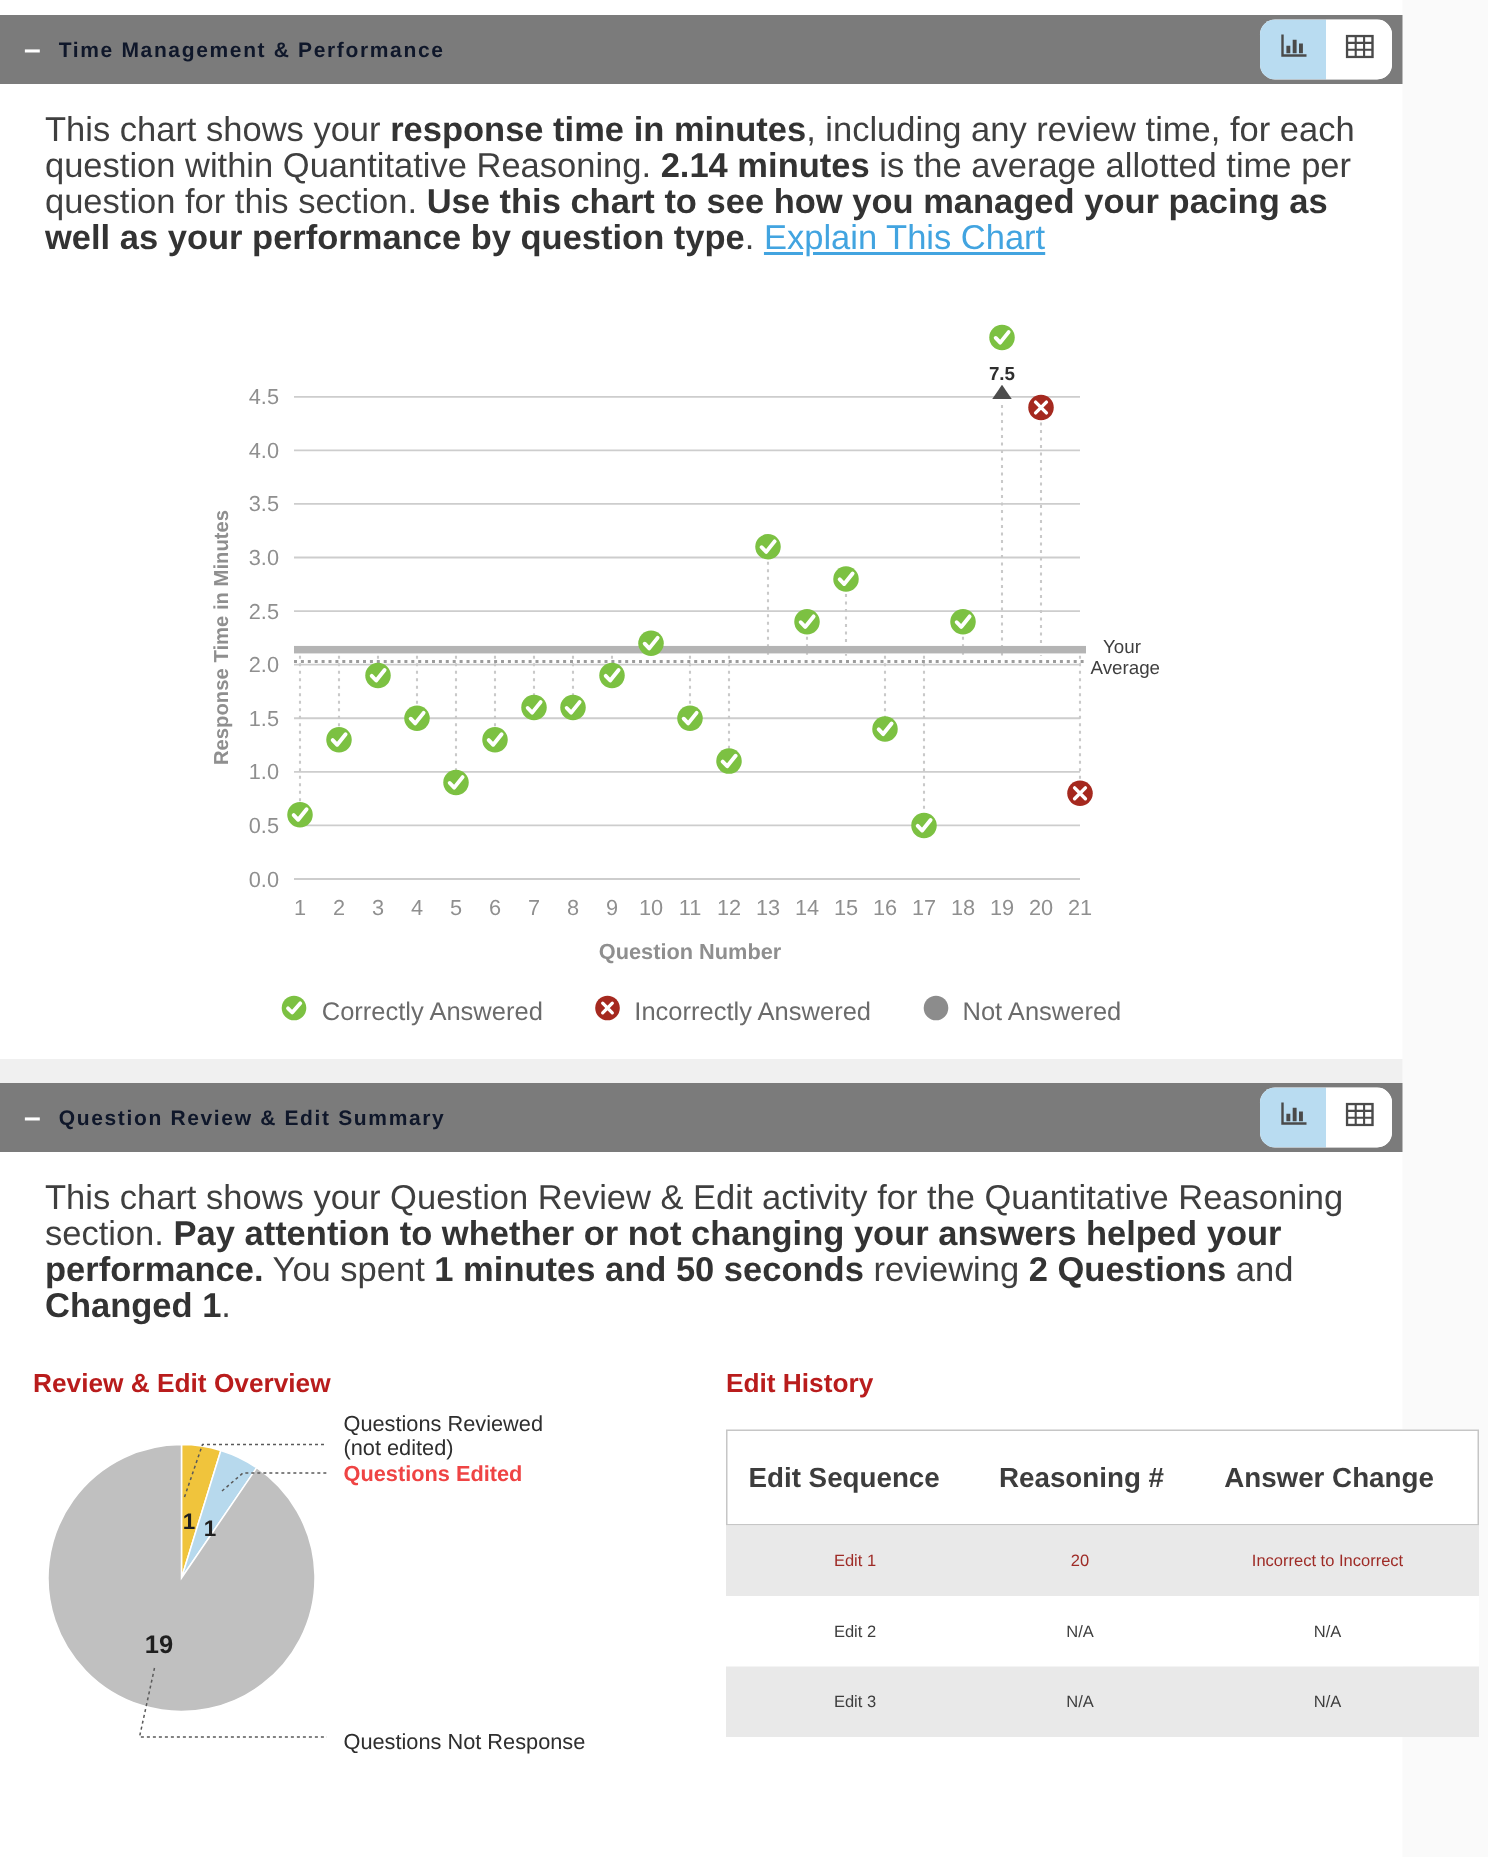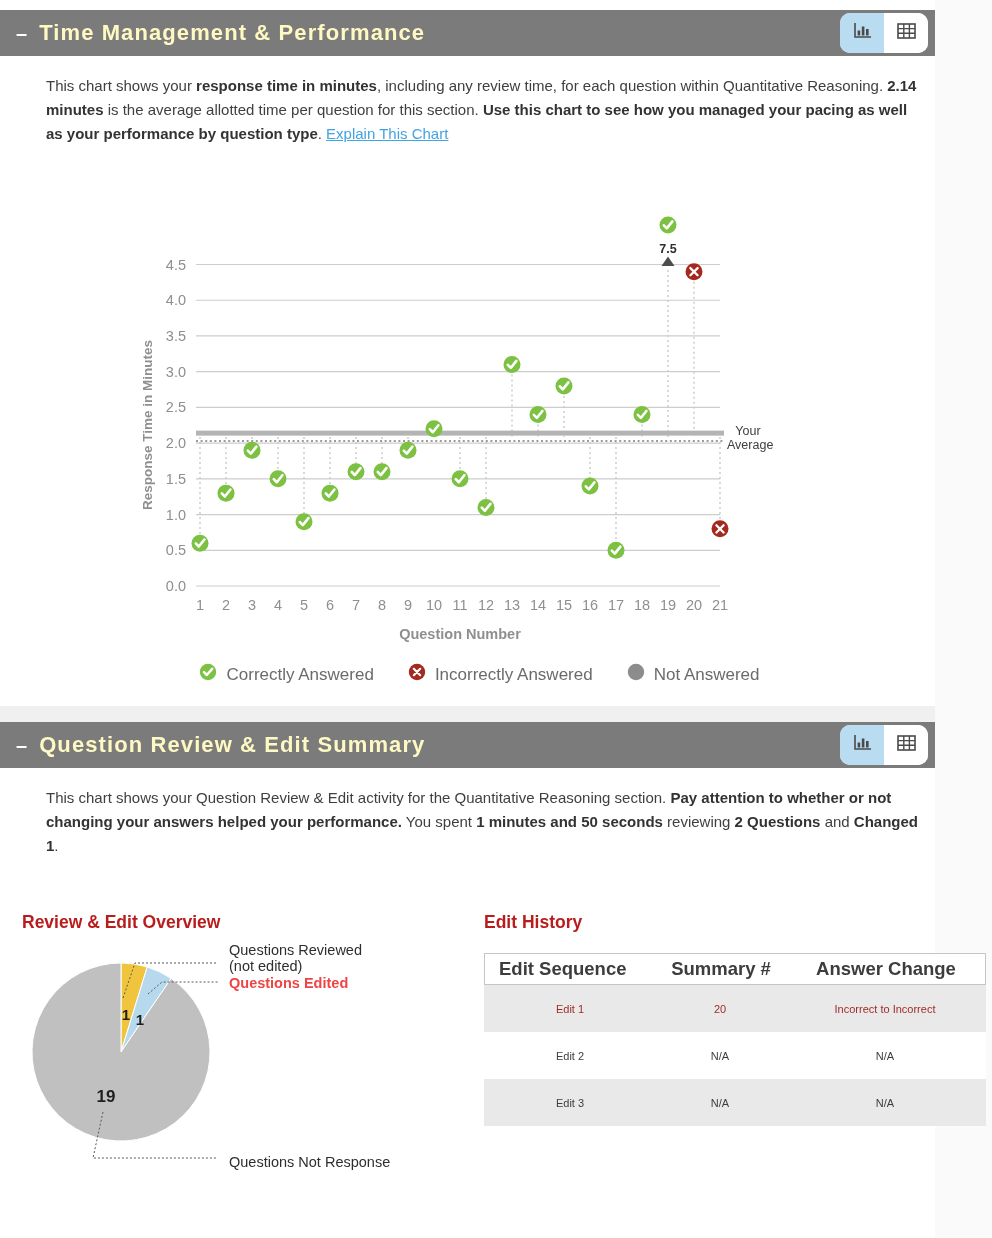--- a/index.html
+++ b/index.html
@@ -3,51 +3,51 @@
 <meta charset="utf-8">
 <style>
   html,body{margin:0;padding:0;}
   body{font-family:"Liberation Sans", sans-serif; background:#e8e8e8;}
   .page{position:relative; width:992px; height:1238px; background:#ffffff; overflow:hidden; margin:0 auto;}
   .gutter{position:absolute; left:935px; top:0; width:57px; height:1238px; background:#fafafa;}
 
   
   .sec-header{position:absolute; left:0; width:935px; height:46px; background:#7b7b7b; display:flex; align-items:center; z-index:3;}
   .sec-header .dash{color:#ffffff; font-weight:700; font-size:20px; margin:0 12px 0 16px;}
-  .sec-header .title{color:#fef9c3; font-weight:700; font-size:22px; letter-spacing:1.1px;}
+  .sec-header .title{color:#0f172a; font-weight:700; font-size:14px; letter-spacing:1.1px;}
   .toggle{position:absolute; right:7px; top:3px; height:40px; display:flex; border-radius:10px; overflow:hidden; background:#ffffff;}
   .tbtn{width:44px; height:40px; display:flex; align-items:center; justify-content:center; cursor:pointer;}
   .tbtn.active{background:#b9dcf1;}
   .tbtn.inactive{background:#ffffff;}
 
   
-  .para{position:absolute; left:46px; width:882px; font-size:15px; line-height:24px; color:#3f3f3f;}
+  .para{position:absolute; left:30px; width:882px; font-size:23px; line-height:24px; color:#3f3f3f;}
   .para .b{font-weight:700; color:#333333;}
   .para .link{color:#42a4e0; text-decoration:underline; cursor:pointer;}
 
   .band{position:absolute; left:0; width:935px; height:16px; background:#f0f0f0;}
 
   
-  .legend{position:absolute; left:0; top:663px; width:935px; display:flex; justify-content:center; align-items:center; gap:34px; z-index:2;padding-left:12px;}
+  .legend{position:absolute; left:0; top:663px; width:935px; display:flex; justify-content:center; align-items:center; gap:34px; z-index:2;}
   .legend-item{display:flex; align-items:center; gap:9px; font-size:17px; color:#6b6b6b;}
 
   
   .your-avg{position:absolute; left:727px; top:425px; width:42px; text-align:center; font-size:12.5px; line-height:13.5px; color:#3e3e3e; z-index:2;}
 
   
   .subhead{position:absolute; font-size:17.5px; font-weight:700; color:#b91c1c;}
 
   
   .pie-label{position:absolute; font-size:14.5px; line-height:16px; color:#2e2e2e; white-space:nowrap;}
   .pie-label.bold{font-weight:700; color:#ef4444;}
   .pie-val{position:absolute; font-weight:700; color:#1f1f1f; transform:translate(-50%,0); white-space:nowrap;}
 
   
   .eh-table{position:absolute; left:484px; top:953px; width:502px; z-index:2;}
-  .eh-head{display:grid; grid-template-columns:172px 128px 202px; background:#ffffff; border:1px solid #c6c6c6; height:32px; align-items:center; font-weight:700; font-size:18.5px; color:#3d3d3d; box-sizing:border-box;}
+  .eh-head{display:grid; grid-template-columns:172px 128px 202px; background:#ffffff; border:1px solid #c6c6c6; height:64px; align-items:center; font-weight:700; font-size:18.5px; color:#3d3d3d; box-sizing:border-box;}
   .eh-head > div{text-align:center;}
   .eh-head > div:first-child{text-align:left; padding-left:14px;}
   .eh-row{display:grid; grid-template-columns:172px 128px 202px; height:47px; align-items:center; text-align:center; font-size:11px; color:#3d3d3d; background:#ffffff;}
   .eh-row.alt{background:#e9e9e9;}
   .eh-row.flag{color:#9e2b26;}
   .eh-row:first-of-type{margin-top:2px;}
 
   svg text{font-family:"Liberation Sans", sans-serif;}
 </style>
 </head>
@@ -323,21 +323,21 @@
   <div class="pie-label" style="left:229px; top:1154px;">Questions Not Response</div>
 
   <div class="pie-val" style="left:126px; top:1006px; font-size:15px;">1</div>
   <div class="pie-val" style="left:140px; top:1011px; font-size:15px;">1</div>
   <div class="pie-val" style="left:106px; top:1087px; font-size:17px;">19</div>
 
   <div class="subhead" style="left:484px; top:912px;">Edit History</div>
   <div class="eh-table">
     <div class="eh-head">
       <div>Edit Sequence</div>
-      <div>Summary #</div>
+      <div>Reasoning #</div>
       <div>Answer Change</div>
     </div>
     <div class="eh-row alt flag">
       <div>Edit 1</div>
       <div>20</div>
       <div>Incorrect to Incorrect</div>
     </div>
     <div class="eh-row">
       <div>Edit 2</div>
       <div>N/A</div>

